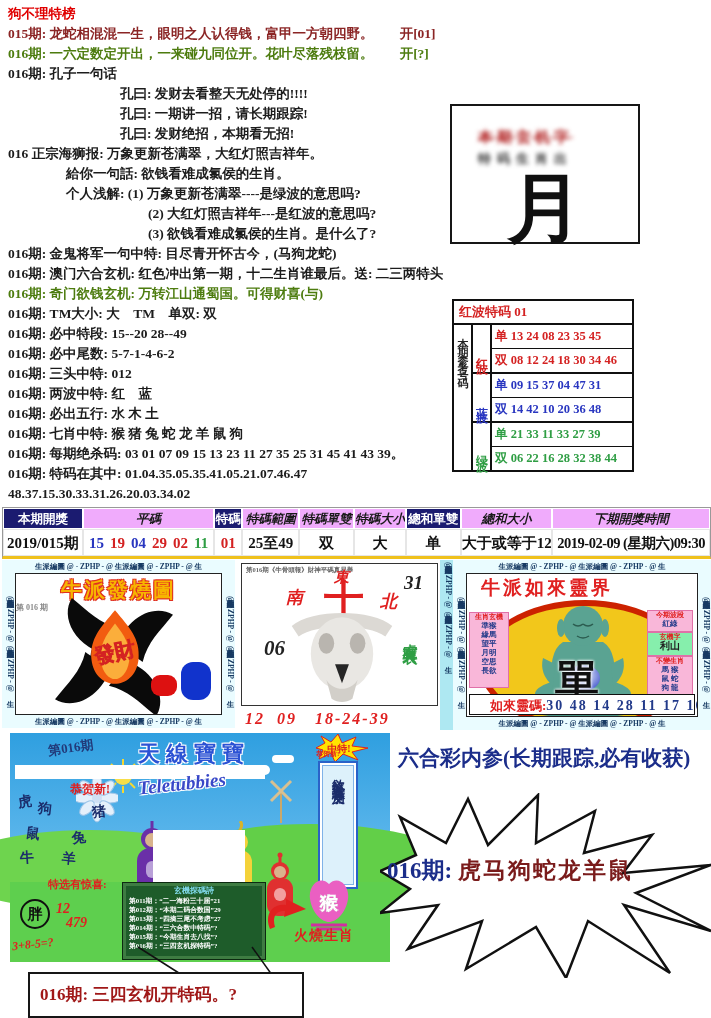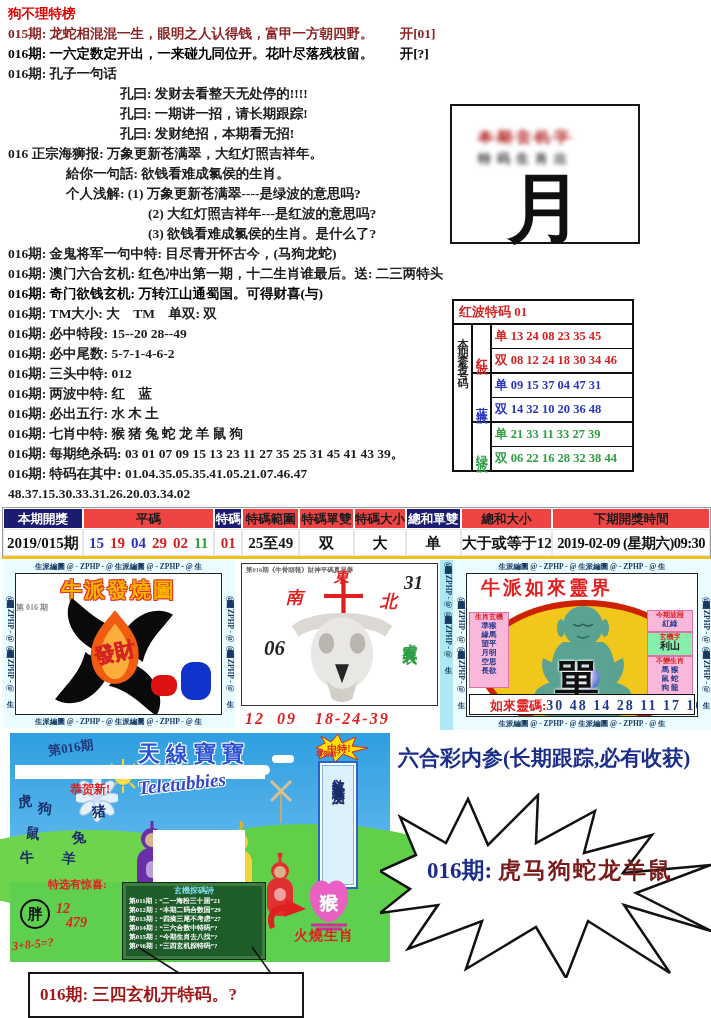--- a/index.html
+++ b/index.html
@@ -5,21 +5,21 @@
   html,body{margin:0;padding:0;background:#fff;}
   .page{position:relative;width:711px;height:1018px;overflow:hidden;background:#fff;
         font-family:"Liberation Serif",serif;}
 
   
   .toptext{position:absolute;left:8px;top:4px;width:700px;}
   .ln{white-space:nowrap;height:20px;line-height:20px;font-size:13.5px;font-weight:bold;color:#1c1c1c;}
   .ln .tail{margin-left:26px;}
   .c-bred{color:#e00000;}
   .c-dred{color:#8b2525;}
-  .c-red{color:#000000;}
+  .c-red{color:#4d7c0f;}
   .i1{padding-left:112px;}
   .i2{padding-left:58px;}
   .i3{padding-left:140px;}
 
   
   .mysterybox{position:absolute;left:450px;top:104px;width:186px;height:136px;border:2px solid #161616;background:#fff;}
   .smudge1{position:absolute;left:26px;top:22px;font-size:15px;font-weight:bold;color:#b22222;
            filter:blur(2px);text-decoration:line-through;letter-spacing:4px;}
   .smudge2{position:absolute;left:26px;top:44px;font-size:13px;font-weight:bold;color:#3a3a3a;
            filter:blur(2px);letter-spacing:6px;}
@@ -40,21 +40,21 @@
   .wt-row{height:23px;line-height:23px;font-size:12.5px;font-weight:bold;padding-left:3px;white-space:nowrap;}
   .wt-row.first{border-bottom:1px solid #101010;}
   .w-red{color:#d42222;} .w-blue{color:#2936c0;} .w-green{color:#2f9e44;}
 
   
   .results{position:absolute;left:2px;top:507px;width:707px;border:1px solid #999;border-bottom:3px solid #efc11c;}
   .res-row{display:flex;}
   .res-h{height:21px;line-height:21px;text-align:center;font-size:12.5px;font-weight:bold;
          border:1px solid #fff;box-sizing:border-box;overflow:hidden;white-space:nowrap;}
   .h-navy{background:#1b1b70;color:#fff;}
-  .h-yel{background:#ef4444;color:#1a1a1a;}
+  .h-yel{background:#f0abfc;color:#1a1a1a;font-style:italic;}
   .res-c{height:27px;line-height:27px;text-align:center;font-size:15px;font-weight:bold;color:#111;
          background:#fff;border:1px solid #e6e6e6;box-sizing:border-box;overflow:hidden;white-space:nowrap;}
   .w0{width:80px;} .w1{width:132px;} .w2{width:28px;} .w3{width:57px;} .w4{width:55px;}
   .w5{width:52px;} .w6{width:55px;} .w7{width:92px;} .w8{width:158px;}
   .nb{color:#2936c0;margin:0 3px;} .nr{color:#d42222;margin:0 3px;} .ng{color:#2f9e44;margin:0 3px;}
   .special{color:#d42222;}
   .nextdraw{font-size:14.5px;letter-spacing:-0.5px;}
 
   
   .panelrow{position:absolute;left:0;top:560px;width:711px;height:170px;}
@@ -152,21 +152,21 @@
   .tb-bline{font-size:6.8px;line-height:9px;color:#fff;white-space:nowrap;padding-left:3px;font-weight:bold;}
   .tb-arrow{position:absolute;left:256px;top:164px;}
   .tb-peach{position:absolute;left:296px;top:144px;}
   .tb-mlabel{position:absolute;left:284px;top:194px;font-size:14px;font-weight:bold;color:#e02020;letter-spacing:1px;}
   .legs{position:absolute;left:120px;top:945px;}
 
   
   .headline{position:absolute;left:398px;top:744px;font-size:21px;font-weight:bold;color:#1b2d8a;white-space:nowrap;}
   .starburst{position:absolute;left:380px;top:793px;}
   .bursttext{position:absolute;left:387px;top:855px;white-space:nowrap;font-weight:bold;font-size:23px;}
-  .bursttext .pfx{color:#1b2d8a;margin-left:40px;}
+  .bursttext .pfx{color:#1b2d8a;}
   .bursttext .zod{color:#7a1b1b;letter-spacing:2px;}
 
   
   .bottombox{position:absolute;left:28px;top:972px;width:272px;height:42px;border:2px solid #161616;background:#fff;}
   .bottombox .txt{margin:9px 0 0 10px;font-size:17px;font-weight:bold;color:#a01818;white-space:nowrap;}
 </style>
 </head>
 <body>
 
 <div class="page">
@@ -214,21 +214,21 @@
           <div class="wt-wave w-red">红波</div>
           <div class="wt-pair">
             <div class="wt-row first w-red">单 13 24 08 23 35 45</div>
             <div class="wt-row w-red">双 08 12 24 18 30 34 46</div>
           </div>
         </div>
         <div class="wt-group">
           <div class="wt-wave w-blue">蓝波</div>
           <div class="wt-pair">
             <div class="wt-row first w-blue">单 09 15 37 04 47 31</div>
-            <div class="wt-row w-blue">双 14 32 10 20 36 48</div>
+            <div class="wt-row w-blue">双 14 42 10 20 36 48</div>
           </div>
         </div>
         <div class="wt-group">
           <div class="wt-wave w-green">绿波</div>
           <div class="wt-pair">
             <div class="wt-row first w-green">单 21 33 11 33 27 39</div>
             <div class="wt-row w-green">双 06 22 16 28 32 38 44</div>
           </div>
         </div>
       </div>

